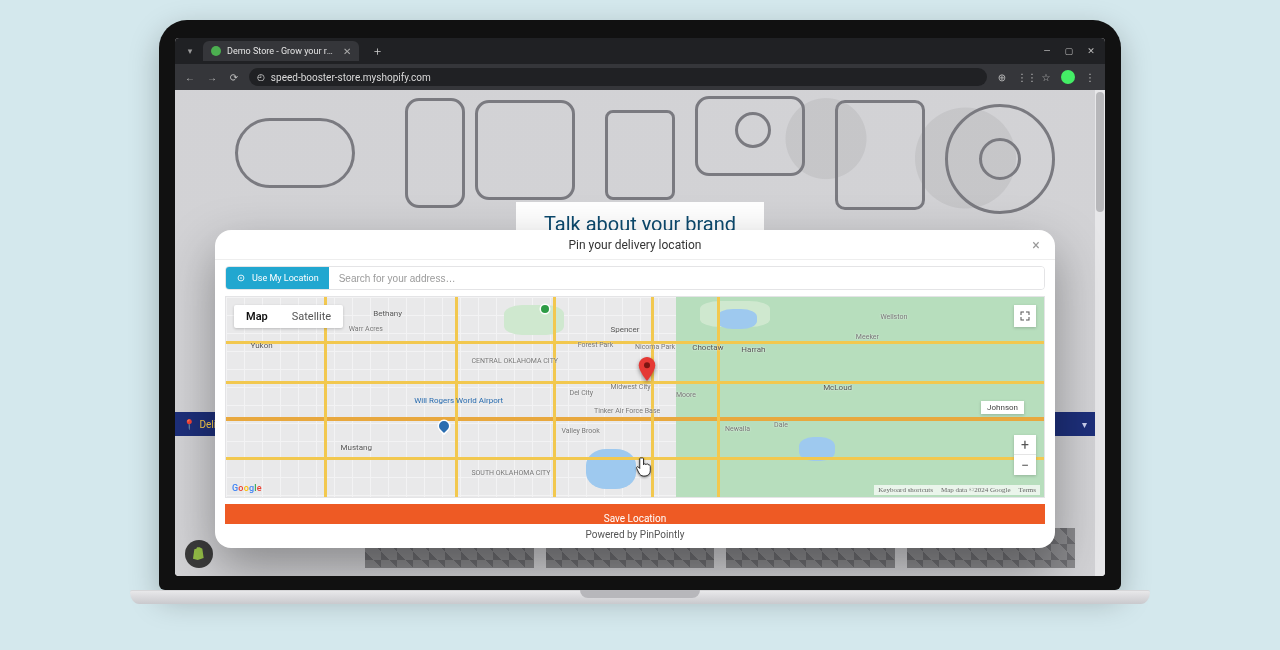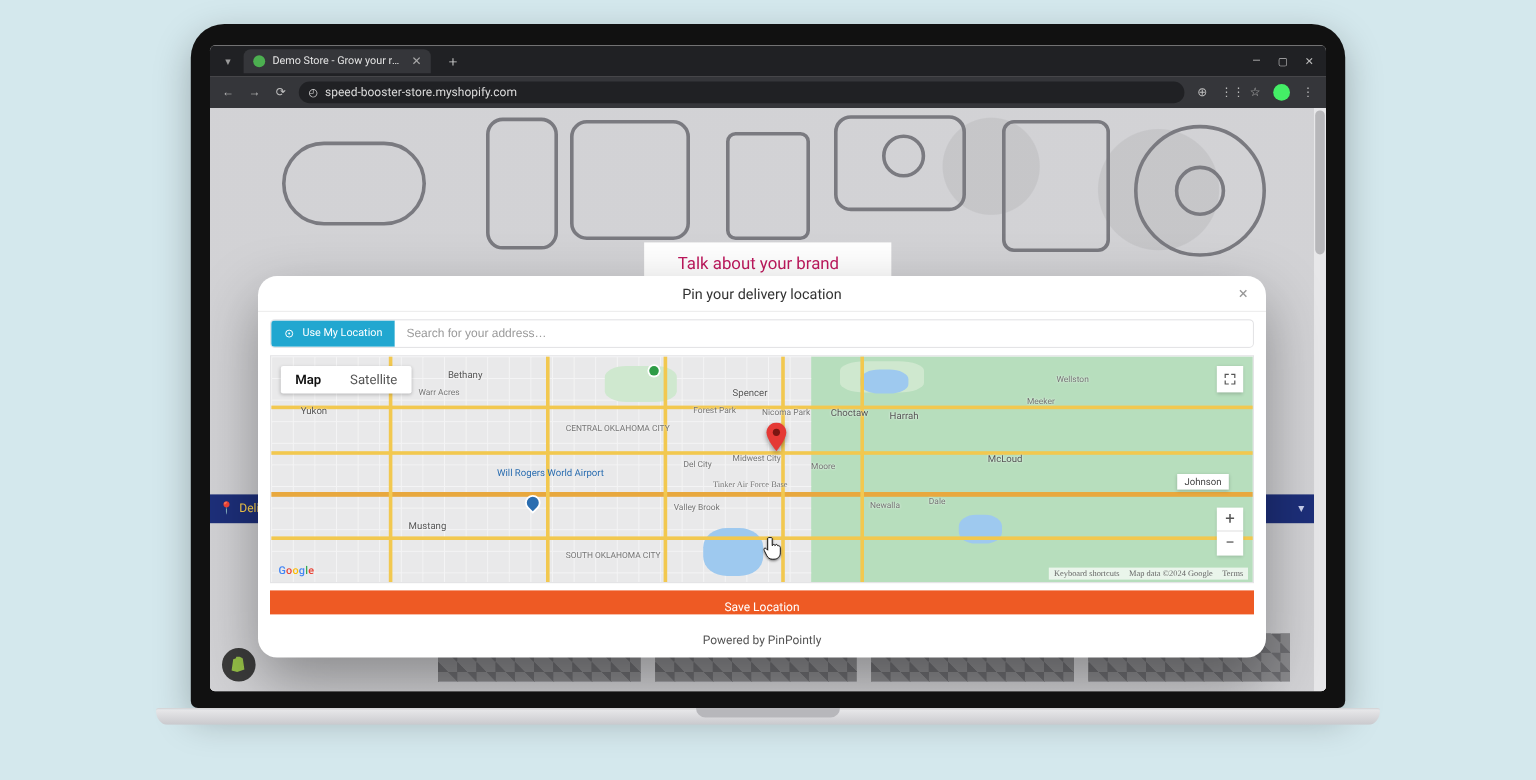--- a/index.html
+++ b/index.html
@@ -110,22 +110,22 @@
       linear-gradient(rgba(0,0,0,.03), rgba(0,0,0,.03));
   }
   .hero-icons {
     position:absolute; inset:0; pointer-events:none;
   }
   .icon-line {
     position:absolute; border:3px solid #7a7a80; border-radius:14px;
   }
   .hero-title-card {
     position:absolute; left:50%; top:112px; transform:translateX(-50%);
-    background:#fff; padding:10px 44px 6px 28px;
-    font-size:14px; color:#be185d;
+    background:#fff; padding:10px 28px 6px 28px;
+    font-size:20px; color:#0c4a6e;
   }
 
   .delivering-bar {
     position:absolute; left:0; right:10px; top:322px; height:24px;
     background:#1d2f7a; color:#ffd24c; font-size:10px;
     display:flex; align-items:center; padding:0 8px; gap:4px;
   }
   .delivering-bar .chev { margin-left:auto; color:#cbd1ee; }
 
   .shopify-badge {
@@ -297,21 +297,21 @@
   }
 
   .save-btn {
     margin:6px 10px 0 10px;
     height:20px; background:#ee5a24; color:#fff;
     font-size:10px; display:flex; align-items:flex-end; justify-content:center;
     cursor:pointer;
   }
   .powered {
     text-align:center; font-size:10px; color:#555;
-    padding:17px 0 8px 0;
+    padding:5px 0 8px 0;
   }
 
   .cursor-hand {
     position:absolute; left:51.2%; top:86%;
     transform:translate(-50%,-50%);
     pointer-events:none;
   }
   .cursor-hand svg { width:18px; height:22px; filter: drop-shadow(0 1px 1px rgba(0,0,0,.5)); }
 
 </style>
@@ -447,21 +447,21 @@
                 <div class="map-label" style="left: 47%; top: 43%;">Midwest City</div>
                 <div class="map-label" style="left: 55%; top: 47%;">Moore</div>
                 <div class="map-label town" style="left: 73%; top: 43%;">McLoud</div>
                 <div class="map-label" style="left: 67%; top: 62%;">Dale</div>
                 <div class="map-label" style="left: 15%; top: 14%;">Warr Acres</div>
                 <div class="map-label town" style="left: 14%; top: 73%;">Mustang</div>
                 <div class="map-label" style="left: 41%; top: 65%;">Valley Brook</div>
                 <div class="map-label" style="left: 61%; top: 64%;">Newalla</div>
                 <div class="map-label" style="left: 77%; top: 18%;">Meeker</div>
                 <div class="map-label" style="left: 80%; top: 8%;">Wellston</div>
-                <div class="map-label" style="left: 45%; top: 55%; font-family: Liberation Serif, serif;">Tinker Air Force Base</div>
+                <div class="map-label" style="left: 45%; top: 55%;">Tinker Air Force Base</div>
                 <div class="map-label" style="left: 30%; top: 30%;">CENTRAL OKLAHOMA CITY</div>
                 <div class="map-label" style="left: 30%; top: 86%;">SOUTH OKLAHOMA CITY</div>
                 <div class="map-label town" style="left: 3%; top: 22%;">Yukon</div>
               </div>
 
             <div class="airport-lbl">Will Rogers World Airport</div>
             <div class="poi-blue" style="left:26%; top:62%;"></div>
             <div class="poi-green" style="left:38.5%; top:4%;"></div>
 
             <div class="center-pin">

